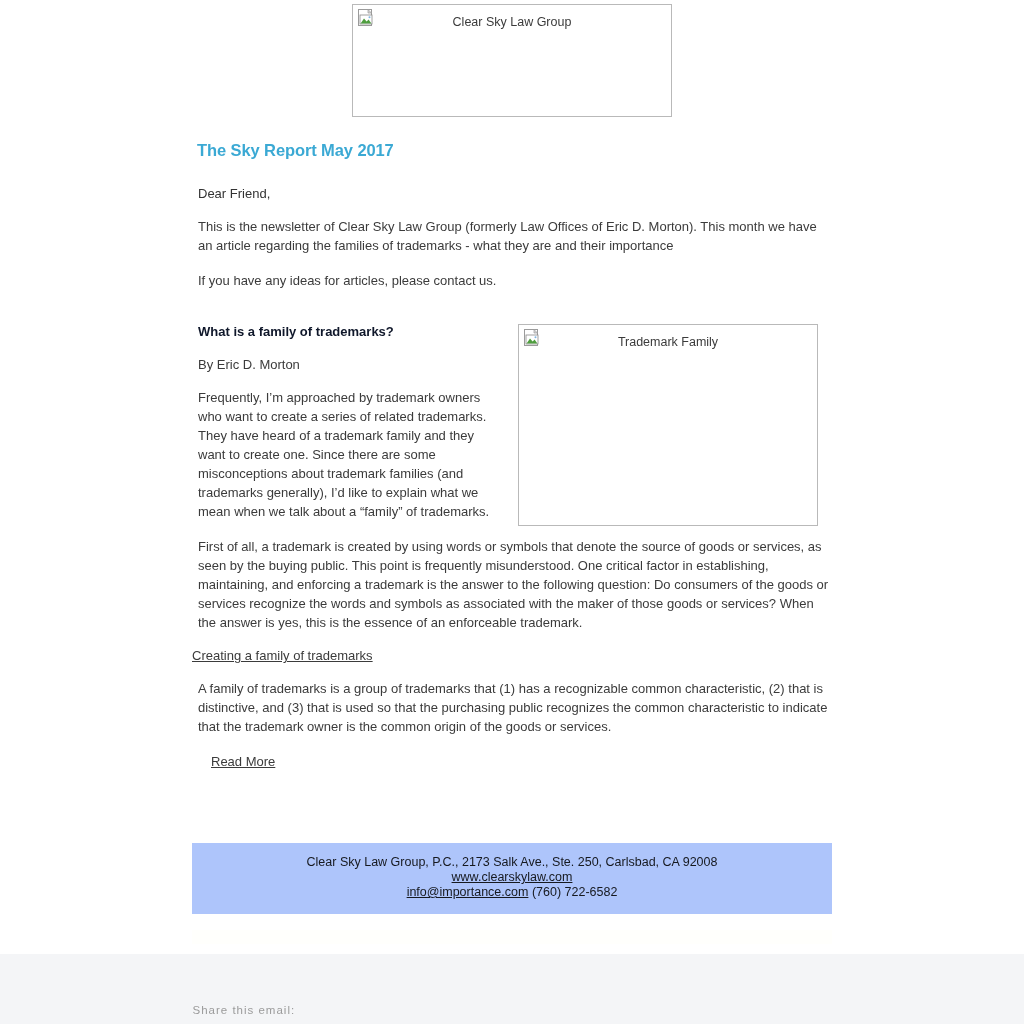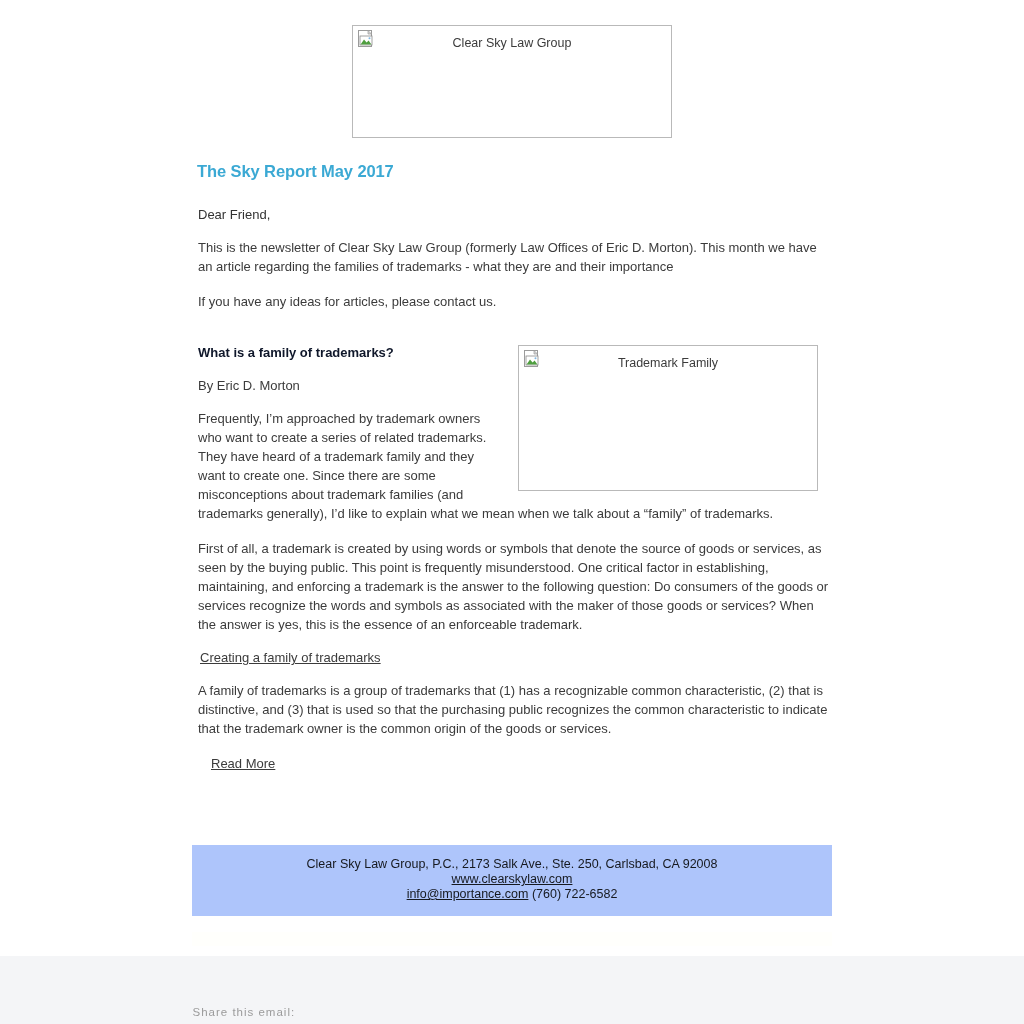--- a/index.html
+++ b/index.html
@@ -19,21 +19,21 @@
   
   .page {
     width: 1024px;
     min-height: 1024px;
     background: #ffffff;
     position: relative;
   }
 
   .content-area {
     background: #ffffff;
-    padding-top: 25px;
+    padding-top: 4px;
     padding-bottom: 10px;
   }
 
   .col {
     width: 640px;
     margin: 0 auto;
   }
 
   
   .broken-img {
@@ -93,37 +93,37 @@
   }
 
   
   .article {
     margin-top: 34px;
     position: relative;
   }
   .article-img {
     float: right;
     width: 300px;
-    height: 146px;
+    height: 202px;
     margin: 0 14px 6px 14px;
   }
   .article h2 {
     font-size: 13px;
     font-weight: bold;
     color: #0f172a;
     margin: 0 0 0 6px;
     padding: 0;
   }
   .byline {
     margin: 18px 0 0 6px;
     font-size: 13px;
     color: #3b3b3b;
   }
   .subhead-underline {
-    margin: 16px 0 0 8px;
+    margin: 16px 0 0 0;
     font-size: 13px;
     color: #3b3b3b;
     text-decoration: underline;
     display: inline-block;
   }
   .readmore-wrap {
     margin: 18px 0 0 19px;
   }
   .readmore {
     font-size: 13px;

